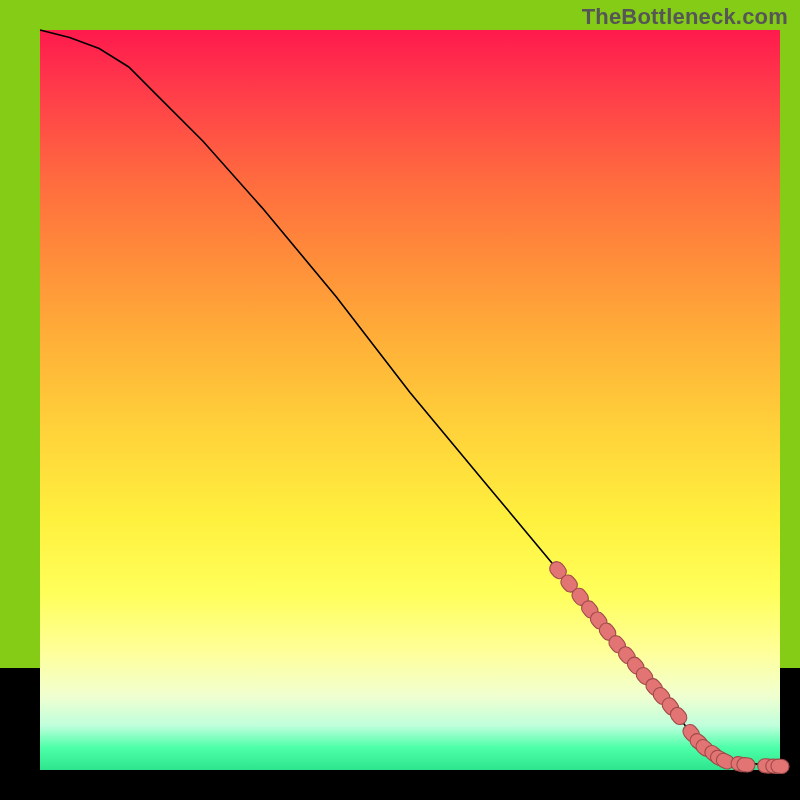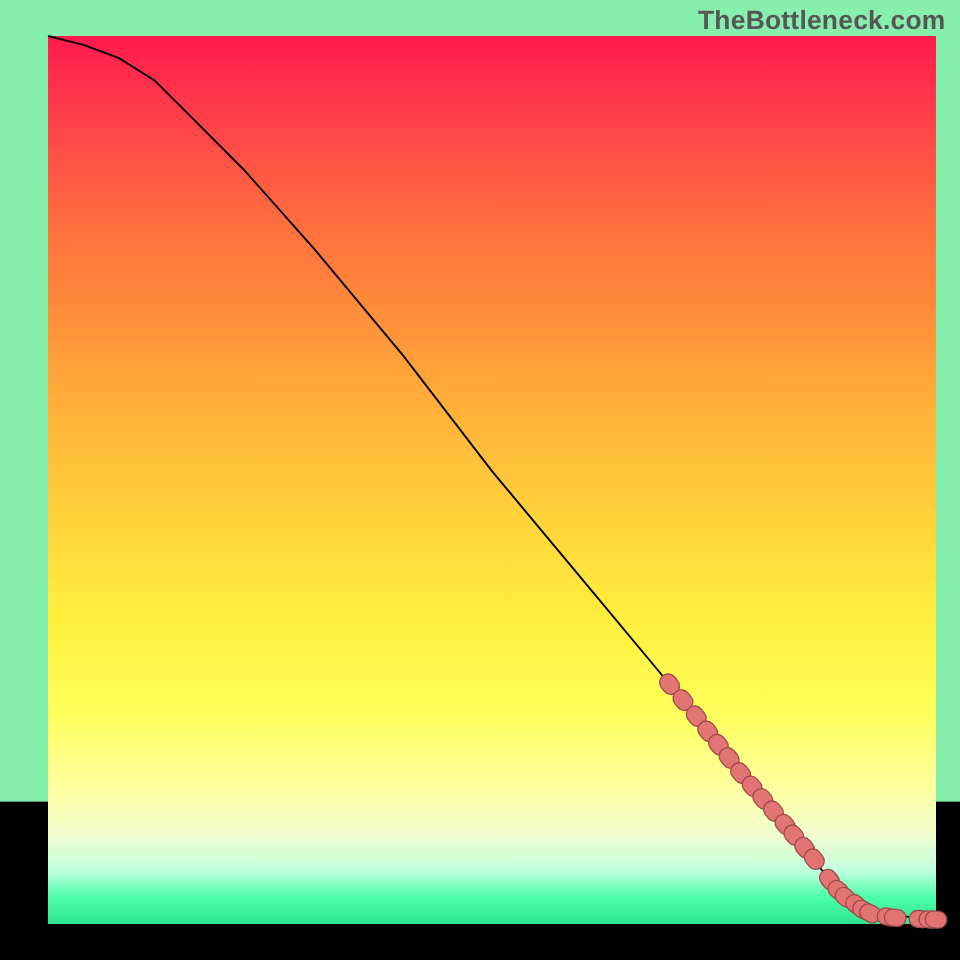--- a/index.html
+++ b/index.html
@@ -1,21 +1,21 @@
 <!DOCTYPE html>
 <html><head>
 <meta charset="utf-8">
 <style>
   * { margin: 0; padding: 0; box-sizing: border-box; }
   html, body { width: 800px; height: 800px; overflow: hidden; background: #000; }
   .chart-frame {
     position: relative;
     width: 800px;
     height: 668px;
-    background: #86efac;
+    background: #84cc16;
   }
   .attribution {
     position: absolute;
     top: 4px;
     right: 12px;
     font-family: Arial, Helvetica, sans-serif;
     font-size: 22px;
     font-weight: 600;
     color: #565656;
     letter-spacing: 0.2px;

